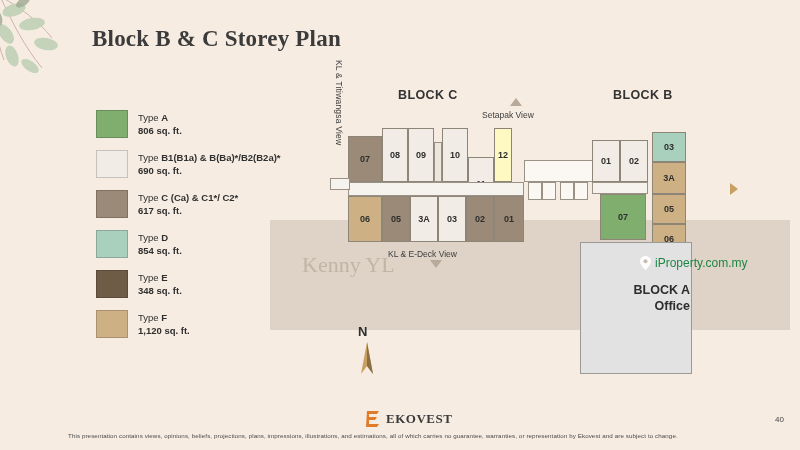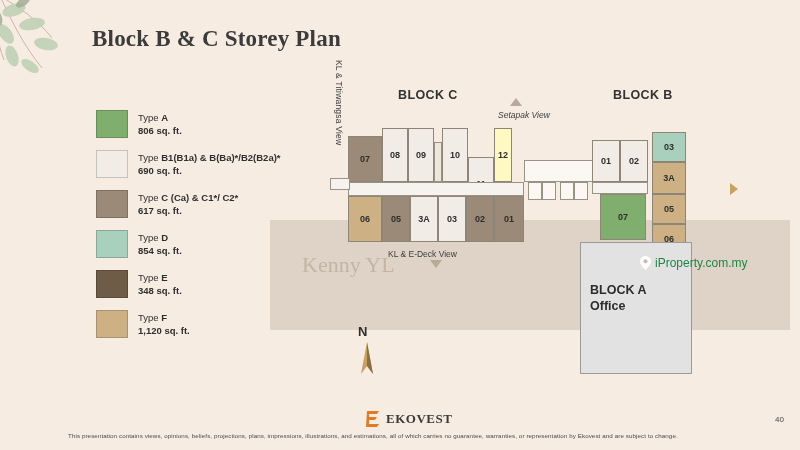--- a/index.html
+++ b/index.html
@@ -31,21 +31,21 @@
   .legend-text b{font-weight:bold;}
 
   
   .plan{position:absolute;left:330px;top:60px;width:460px;height:340px;}
 
   .blk-label{position:absolute;font-size:12.5px;font-weight:bold;color:#333;letter-spacing:.4px;}
   .blkC{left:68px;top:28px;}
   .blkB{left:283px;top:28px;}
 
   .view-label{position:absolute;font-size:8.5px;color:#3d3d3d;}
-  .setapak{left:168px;top:50px;font-style:italic;}
+  .setapak{left:152px;top:50px;}
   .edeck{left:58px;top:189px;}
   .kltitiwangsa{
     left:382px;top:72px;width:14px;
     font-size:8.5px;color:#3d3d3d;
     writing-mode:vertical-rl;text-orientation:mixed;
     letter-spacing:.2px;
   }
 
   .tri{position:absolute;width:0;height:0;}
   .tri-up{border-left:6px solid transparent;border-right:6px solid transparent;border-bottom:8px solid #b8a99a;left:180px;top:38px;}
@@ -54,21 +54,21 @@
 
   
   .plaza{position:absolute;left:-60px;top:160px;width:520px;height:110px;background:#cbbfae;opacity:.55;}
 
   
   .unit{position:absolute;box-sizing:border-box;border:1px solid #8d8578;
         font-size:9px;color:#2e2e2e;display:flex;align-items:center;justify-content:center;font-weight:bold;}
 
   
   .officeBox{position:absolute;left:250px;top:182px;width:110px;height:130px;background:#e2e2e2;border:1px solid #9a9a9a;}
-  .officeTxt{position:absolute;left:260px;top:222px;width:110px;text-align:left;font-size:12.5px;font-weight:bold;color:#2d2d2d;line-height:16px;}
+  .officeTxt{position:absolute;left:250px;top:222px;width:110px;text-align:right;font-size:12.5px;font-weight:bold;color:#2d2d2d;line-height:16px;}
 
   
   .corr{position:absolute;border:1px solid #9a9287;background:#fbf8f3;box-sizing:border-box;}
 
   
   .north{position:absolute;left:28px;top:264px;font-size:13px;font-weight:bold;color:#2d2d2d;}
   .compass{position:absolute;left:28px;top:282px;width:18px;height:34px;}
 
   
   .wm{position:absolute;left:302px;top:252px;font-size:22px;color:#b9ab9c;opacity:.75;font-family:"Liberation Serif",serif;}

